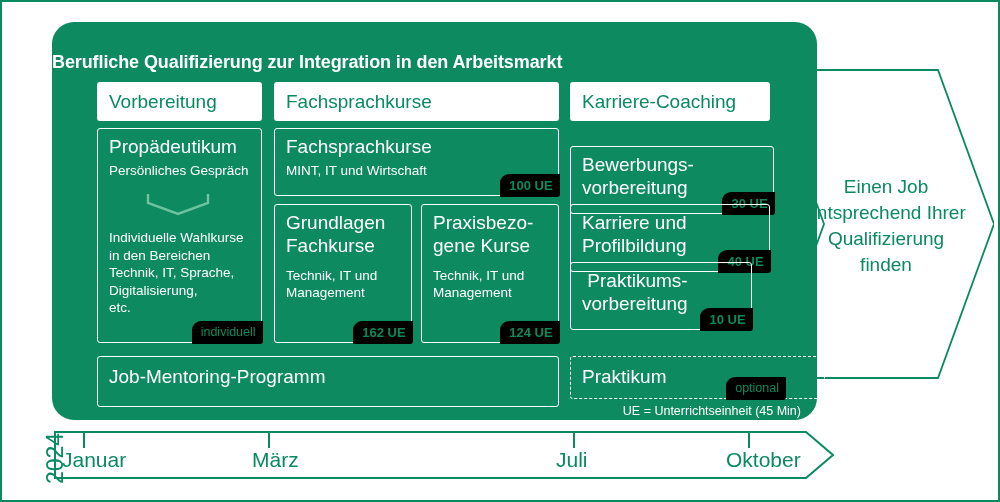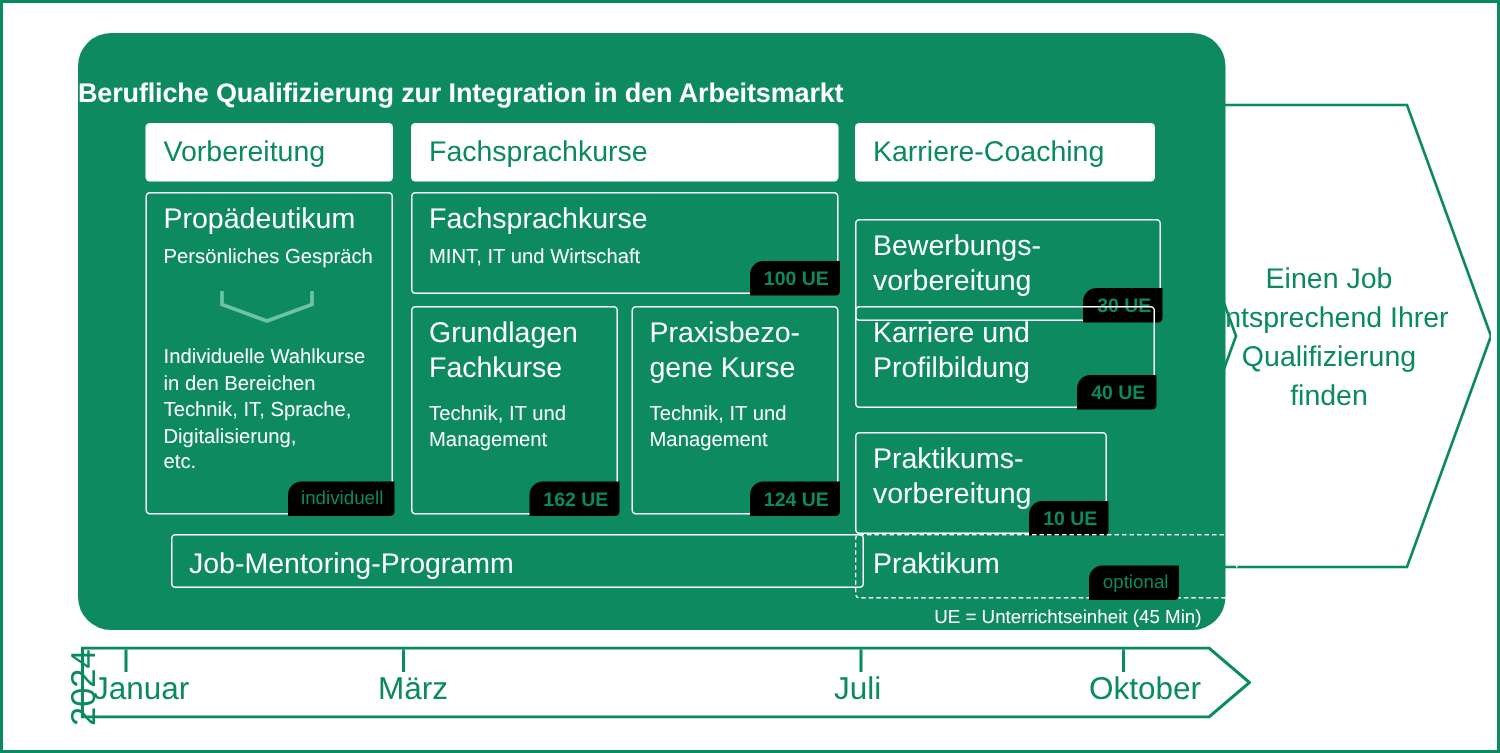--- a/index.html
+++ b/index.html
@@ -126,24 +126,24 @@
   #chevron{
     position:absolute;left:47px;top:62px;width:66px;height:26px;
   }
   
   #card-fachsprach{left:222px;top:106px;width:285px;height:68px;}
   #card-grundlagen{left:222px;top:182px;width:138px;height:139px;}
   #card-praxis{left:369px;top:182px;width:138px;height:139px;}
   
   #card-bewerbung{left:518px;top:124px;width:204px;height:68px;}
   #card-karriere{left:518px;top:182px;width:200px;height:68px;}
-  #card-praktikumsvorb{left:518px;top:266px;width:168px;height:68px;}
-
-  
-  #card-mentoring{left:45px;top:334px;width:462px;height:36px;margin-left:17px;}
+  #card-praktikumsvorb{left:518px;top:240px;width:182px;height:68px;text-align:right;}
+
+  
+  #card-mentoring{left:45px;top:334px;width:462px;height:51px;}
   #card-mentoring .card-title{top:8px;}
   #card-praktikum{
     left:518px;top:334px;width:255px;height:43px;
     border:1.8px dashed #ffffff;
   }
   #card-praktikum .card-title{top:8px;}
   #card-praktikum .badge{right:38px;bottom:-1.8px;}
 
   #ue-legend{
     position:absolute;

